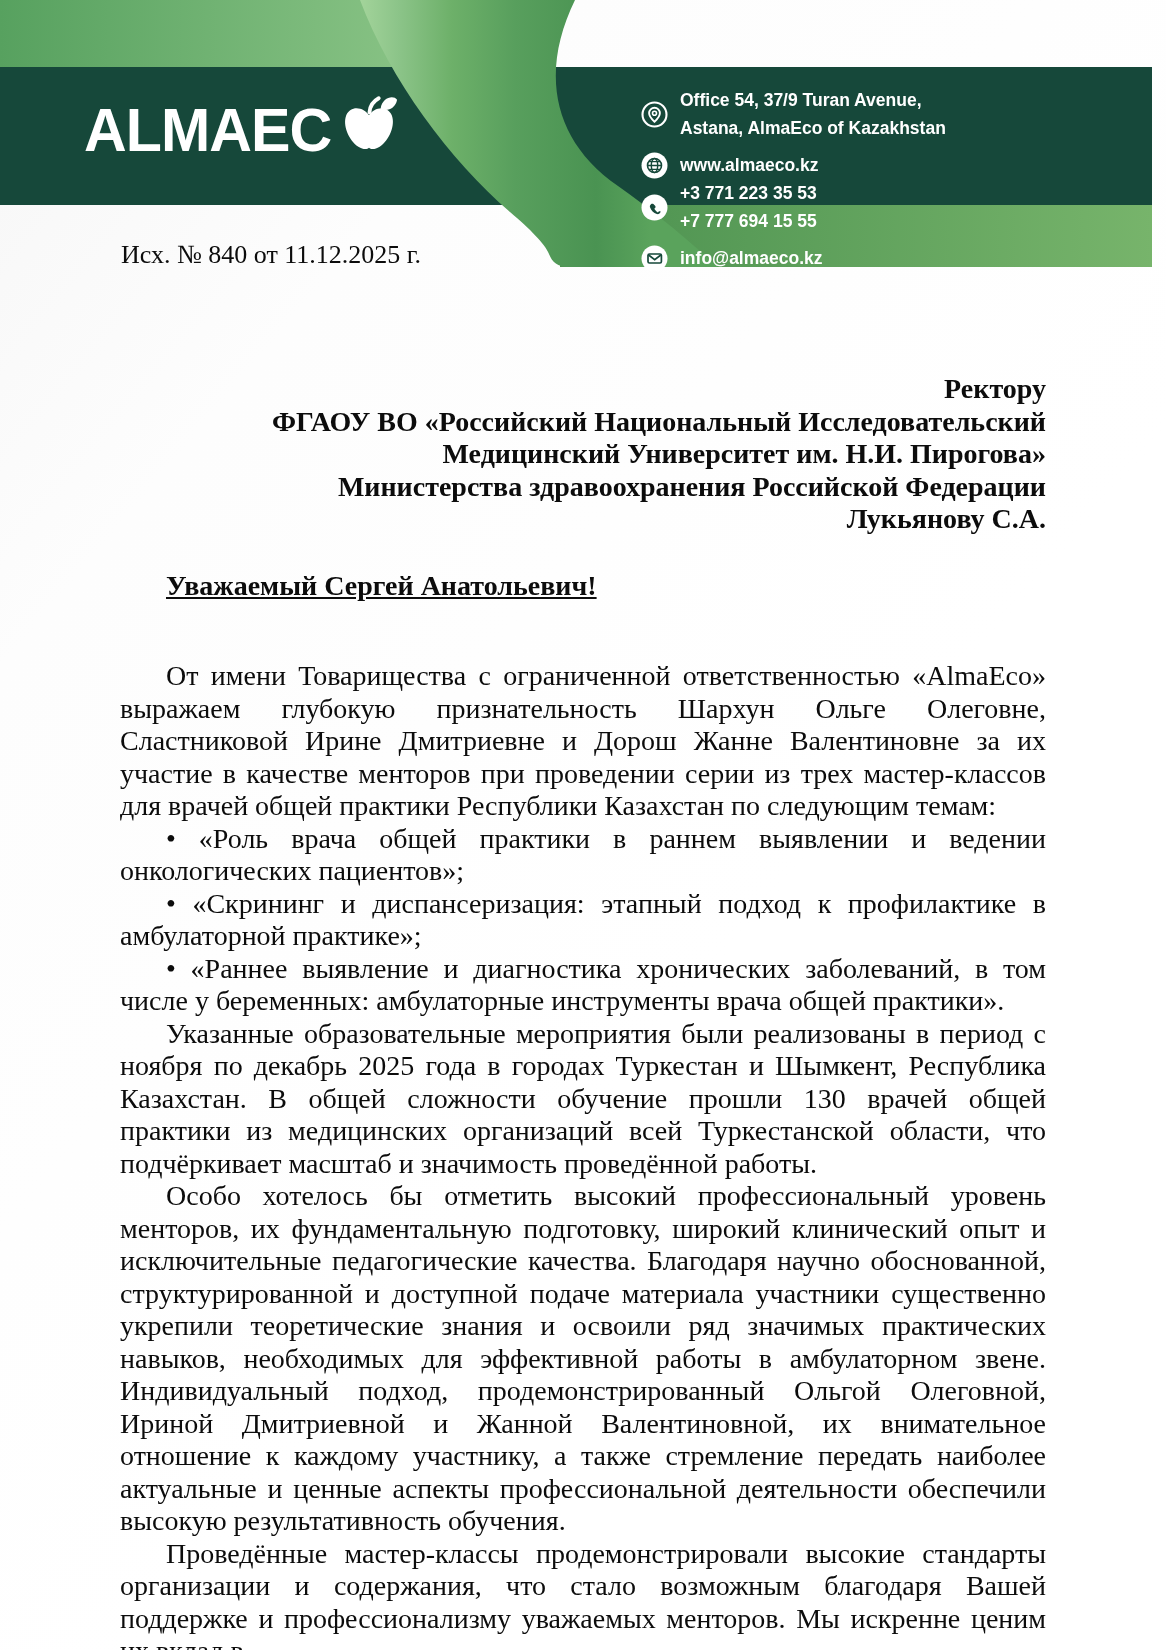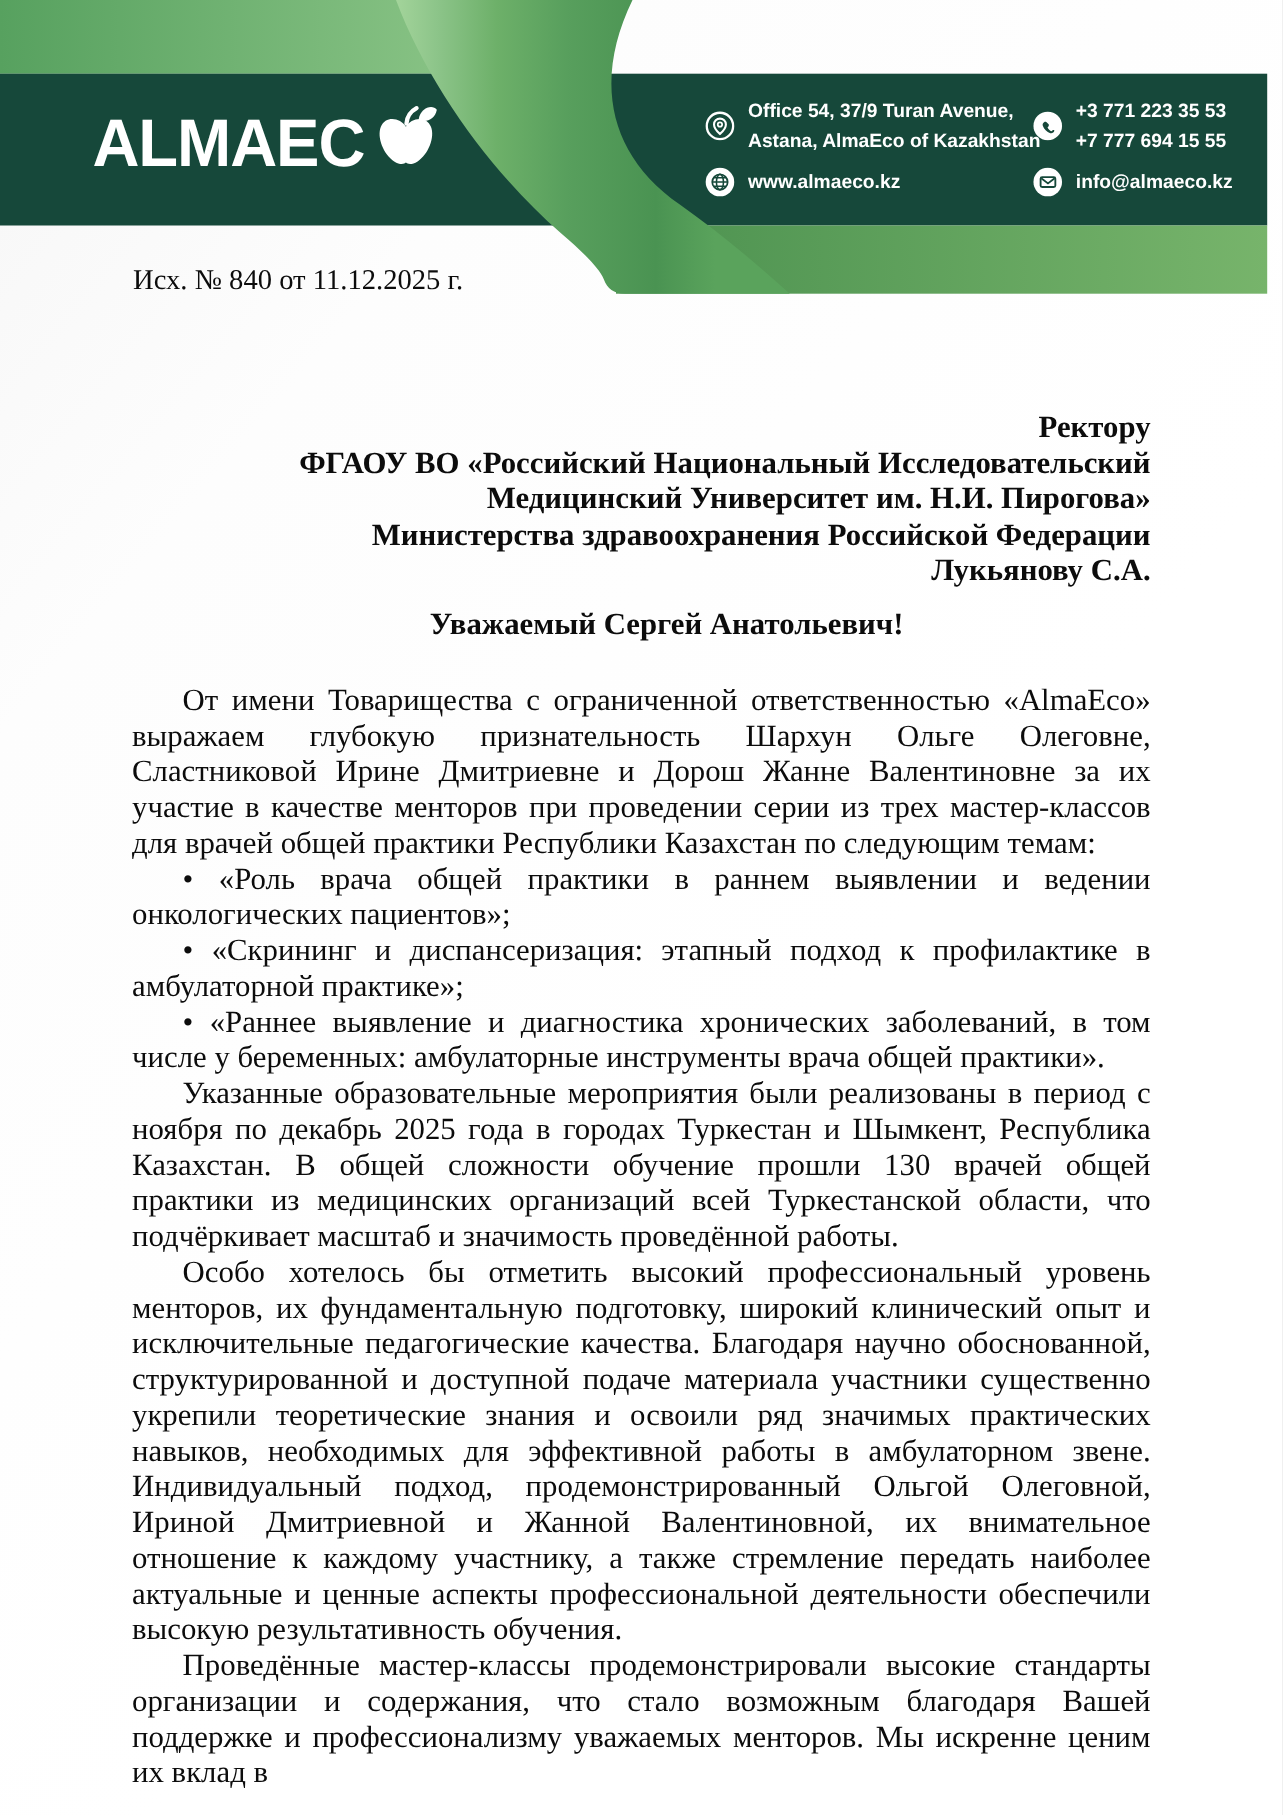--- a/index.html
+++ b/index.html
@@ -24,41 +24,41 @@
   .banner-bg{position:absolute;top:0;left:0;width:1166px;height:300px;display:block;}
   .logo{
     position:absolute; left:84px; top:106px; display:flex; align-items:flex-start;
     color:#fff; font-family:"Liberation Sans", sans-serif; font-weight:700;
     font-size:61px; line-height:48px; letter-spacing:-1px; white-space:nowrap;
   }
   .logo-text{display:inline-block; transform:scaleX(.97); transform-origin:left;}
   .apple-svg{width:62px;height:62px;margin-left:-1px;margin-top:-14px;}
   .contacts{
     position:absolute; left:641px; top:86px; display:flex;
-    color:#fff; font-family:"Liberation Sans", sans-serif; font-weight:700; font-size:17.5px;
+    color:#fff; font-family:"Liberation Sans", sans-serif; font-weight:700; font-size:17.5px;flex-direction:column;
   }
   .ccol{display:flex;flex-direction:column;gap:9px;}
   .ccol.col1{width:298px;}
   .crow{display:flex;align-items:center;gap:12px;}
   .cicon{flex:0 0 auto;width:27px;height:27px;display:block;}
   .cicon svg{width:27px;height:27px;display:block;}
   .ctext{display:flex;flex-direction:column;}
   .ctext .cline{line-height:28px;white-space:nowrap;}
   
   .ref{position:absolute;left:121px;top:240px;font-size:26px;}
   
   .letter{
     position:absolute;left:120px;top:373px;width:926px;
     font-size:28px;line-height:32.5px;text-align:justify;
   }
   .addressee{text-align:right;font-weight:700;}
   .addressee div{line-height:32.5px;}
-  .salutation{margin-top:16px;font-weight:700;text-align:center;text-indent:46px;}
+  .salutation{margin-top:34px;font-weight:700;text-indent:46px;text-decoration:underline;}
   p.para{margin:0;text-indent:46px;text-align:justify;}
-  p.para.body-start{margin-top:37px;}
+  p.para.body-start{margin-top:58px;}
 </style>
 </head>
 <body>
 
 <div class="page">
 
   <header class="banner">
     <svg class="banner-bg" viewBox="0 0 1166 300" preserveAspectRatio="none" aria-hidden="true">
       <defs>
         <linearGradient id="gStripe" x1="0" y1="0" x2="1" y2="0">

